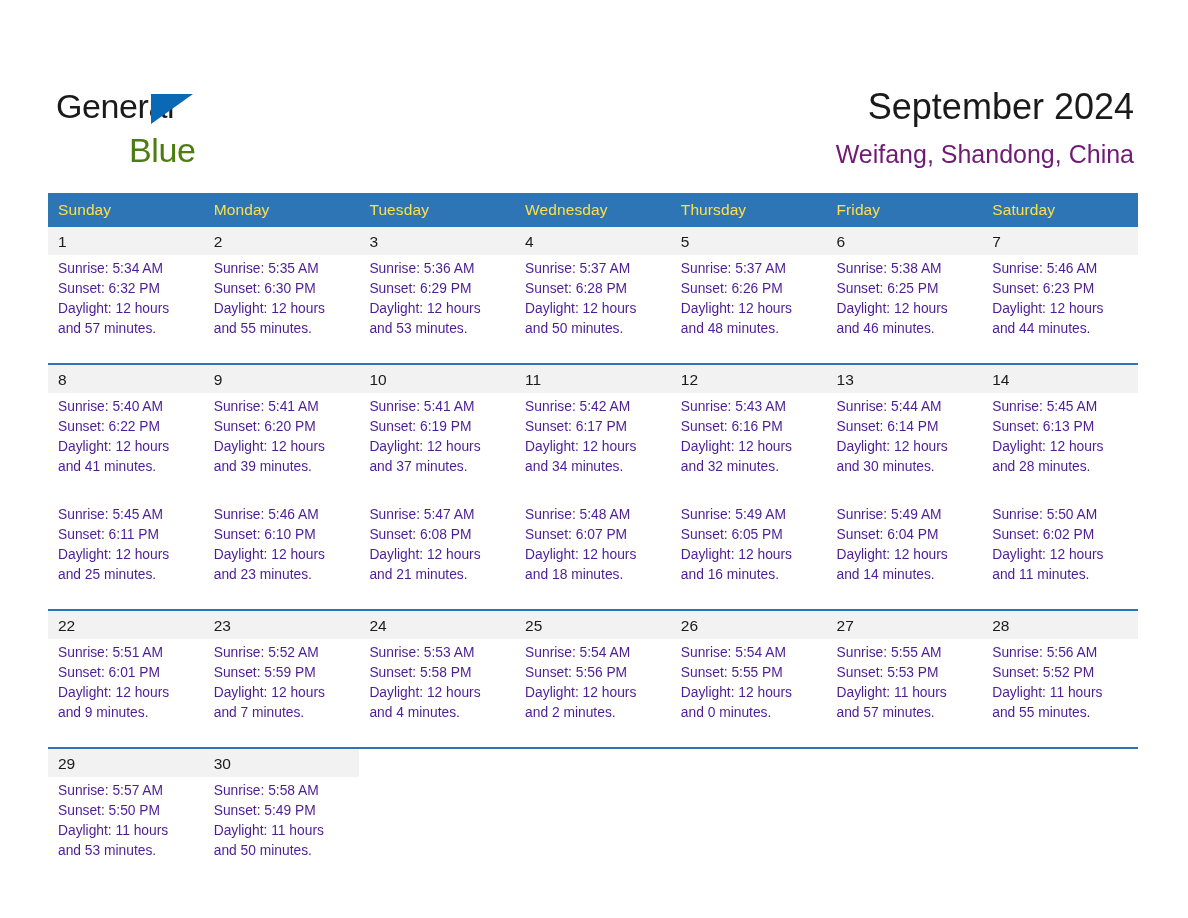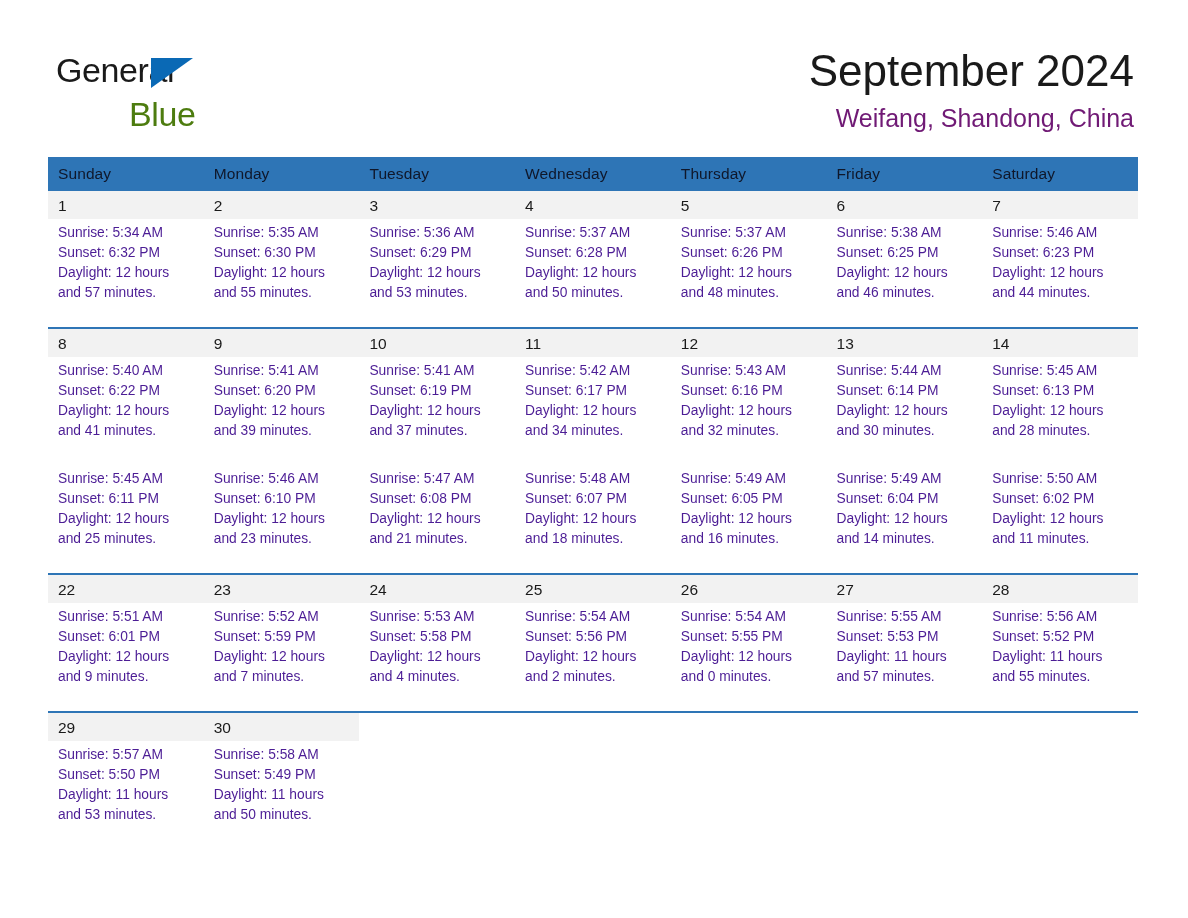--- a/index.html
+++ b/index.html
@@ -19,20 +19,21 @@
     width: 1188px;
     height: 918px;
     box-sizing: border-box;
   }
 
   
   .top {
     position: relative;
     height: 110px;
     padding: 8px 48px;
+    margin-top: 36px;
   }
   .logo {
     position: absolute;
     left: 56px;
     top: 50px;
     width: 240px;
     height: 70px;
   }
   .logo-general {
     position: absolute;
@@ -64,21 +65,21 @@
     line-height: 40px;
   }
 
   .title-block {
     position: absolute;
     right: 54px;
     top: 46px;
     text-align: right;
   }
   .cal-title {
-    font-size: 44px;
+    font-size: 36px;
     font-weight: 400;
     color: #1a1a1a;
     line-height: 50px;
     letter-spacing: 0px;
     white-space: nowrap;
   }
   .cal-subtitle {
     font-size: 25px;
     font-weight: 400;
     color: #701a75;
@@ -94,21 +95,21 @@
     top: 157px;
     width: 1090px;
   }
   .cal-table {
     width: 1090px;
     border-collapse: collapse;
     table-layout: fixed;
   }
   .cal-table th {
     background: #2e75b6;
-    color: #0f172a;
+    color: #fde047;
     font-size: 15.5px;
     font-weight: 400;
     text-align: left;
     padding: 8px 0 8px 10px;
     height: 18px;
     vertical-align: middle;
     letter-spacing: 0.1px;
   }
   .daynum-row td {
     background: #f2f2f2;

